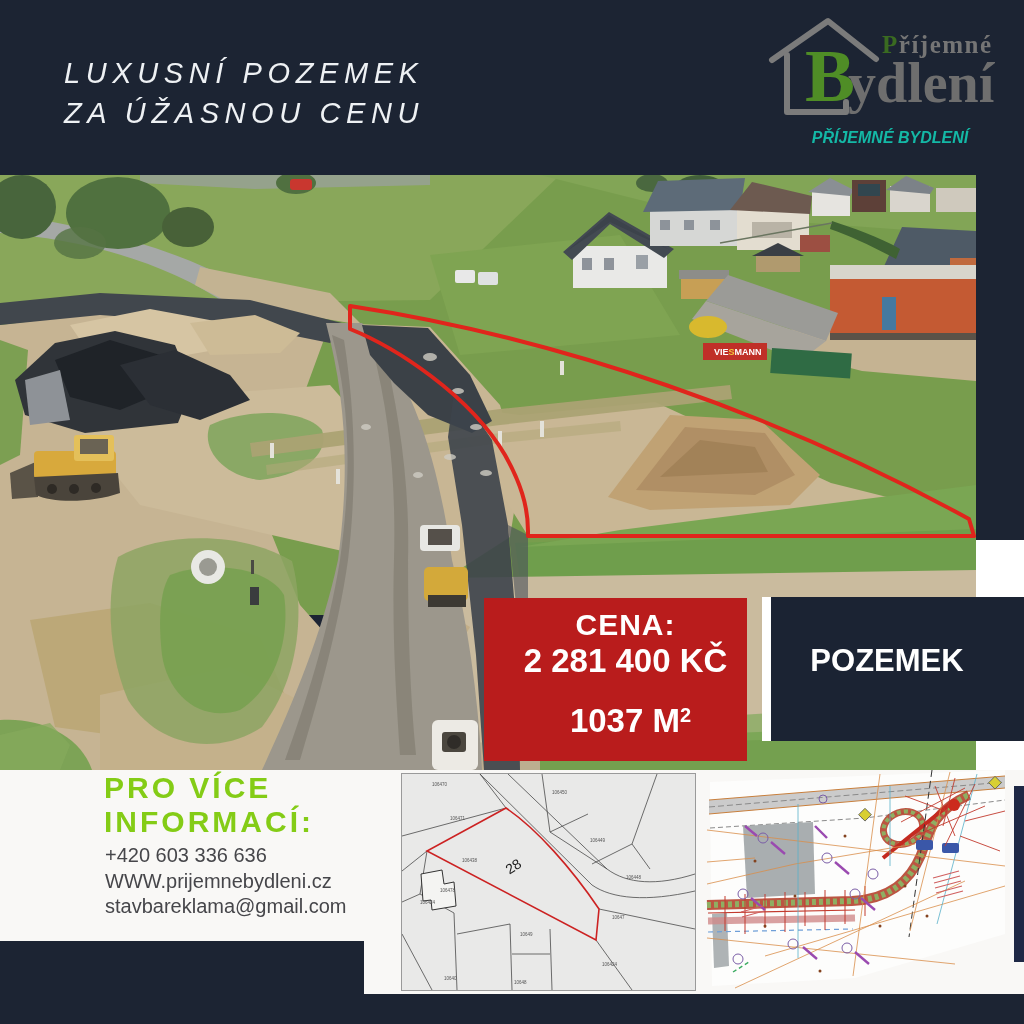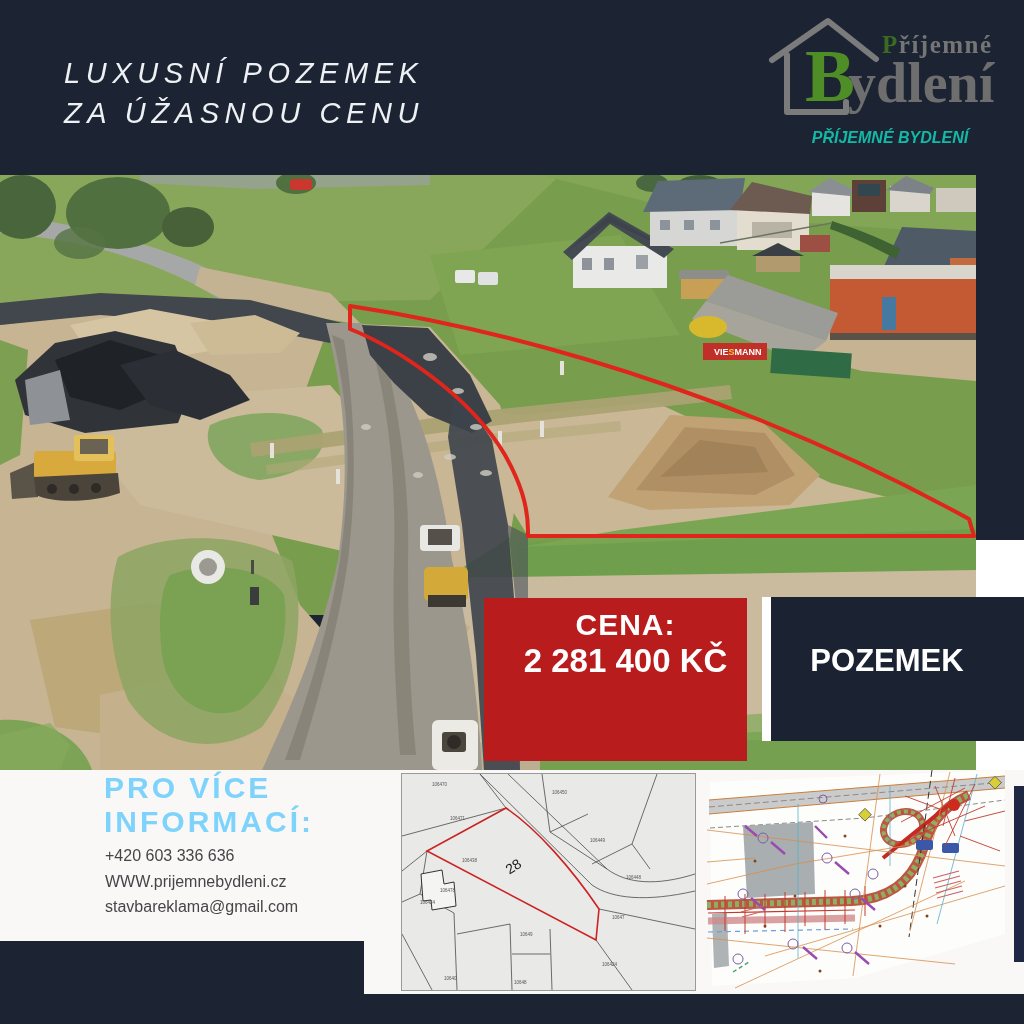--- a/index.html
+++ b/index.html
@@ -242,35 +242,36 @@
 </svg>
 </div>
 
 <div class="abs" style="left:976px;top:540px;width:48px;height:230px;background:#ffffff;"></div>
 
 <div class="abs" style="left:0;top:770px;width:1024px;height:224px;background:#f9f8f6;"></div>
 
 <div class="abs" style="left:484px;top:598px;width:263px;height:163px;background:#b91c1c;color:#fff;text-align:center;font-weight:bold;">
   <div class="abs" style="left:10px;top:10px;width:263px;font-size:30px;letter-spacing:1px;">CENA:</div>
   <div class="abs" style="left:10px;top:44px;width:263px;font-size:33px;">2 281 400 KČ</div>
+  <div class="abs" style="left:15px;top:104px;width:263px;font-size:33px;">1037 M<span style="font-size:20px;vertical-align:10px;">2</span></div>
 </div>
 
 <div class="abs" style="left:762px;top:597px;width:9px;height:144px;background:#ffffff;"></div>
 
 <div class="abs" style="left:771px;top:597px;width:253px;height:144px;background:#1b2333;color:#fff;font-weight:bold;">
   <div class="abs" style="left:0;top:33px;width:232px;text-align:center;font-size:31px;margin-top:13px;">POZEMEK</div>
 </div>
 
 <div class="abs" style="left:0;top:941px;width:364px;height:83px;background:#1c2433;"></div>
 
 <div class="abs" style="left:0;top:994px;width:1024px;height:30px;background:#1c2433;"></div>
 
-<div class="abs" style="left:104px;top:771px;color:#7dd3fc;font-weight:bold;font-size:30px;letter-spacing:3px;line-height:34px;">PRO VÍCE<br>INFORMACÍ:</div>
-
-<div class="abs" style="left:105px;top:843px;color:#46464a;font-size:16px;line-height:25.5px;">+420 603 336 636<br>WWW.prijemnebydleni.cz<br>stavbareklama@gmail.com</div>
+<div class="abs" style="left:104px;top:771px;color:#84cc16;font-weight:bold;font-size:30px;letter-spacing:3px;line-height:34px;">PRO VÍCE<br>INFORMACÍ:</div>
+
+<div class="abs" style="left:105px;top:843px;color:#46464a;font-size:20px;line-height:25.5px;">+420 603 336 636<br>WWW.prijemnebydleni.cz<br>stavbareklama@gmail.com</div>
 
 <div class="abs" style="left:402px;top:774px;width:293px;height:216px;background:#e9e9e8;outline:1px solid #9a9a9a;">
 <svg width="293" height="216" viewBox="0 0 293 216">
   <g fill="none" stroke="#4a4a4a" stroke-width="0.8">
     <path d="M78,0 L190,111 C210,125 245,128 293,117"></path>
     <path d="M106,0 L205,95 C225,110 255,112 293,100"></path>
     <path d="M0,62 L104,34"></path>
     <path d="M104,34 L78,0"></path>
     <path d="M0,97 L25,77"></path>
     <path d="M25,77 L18,120 L0,128"></path>

